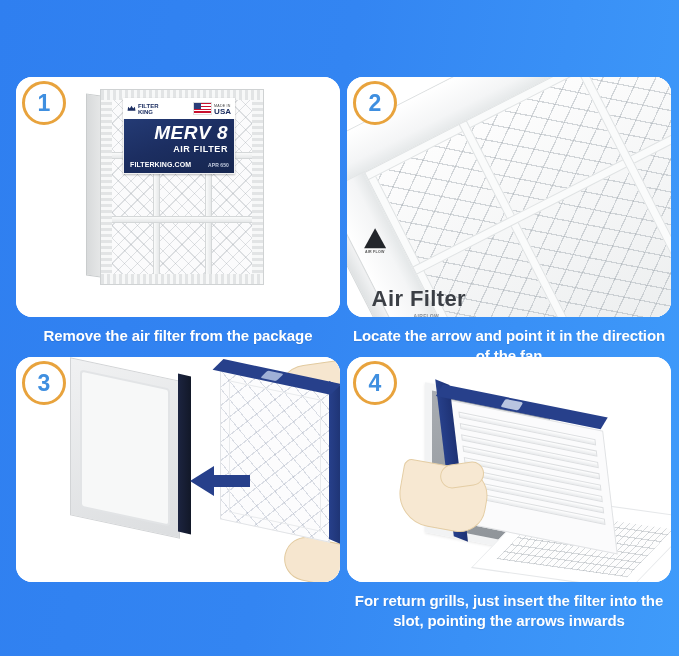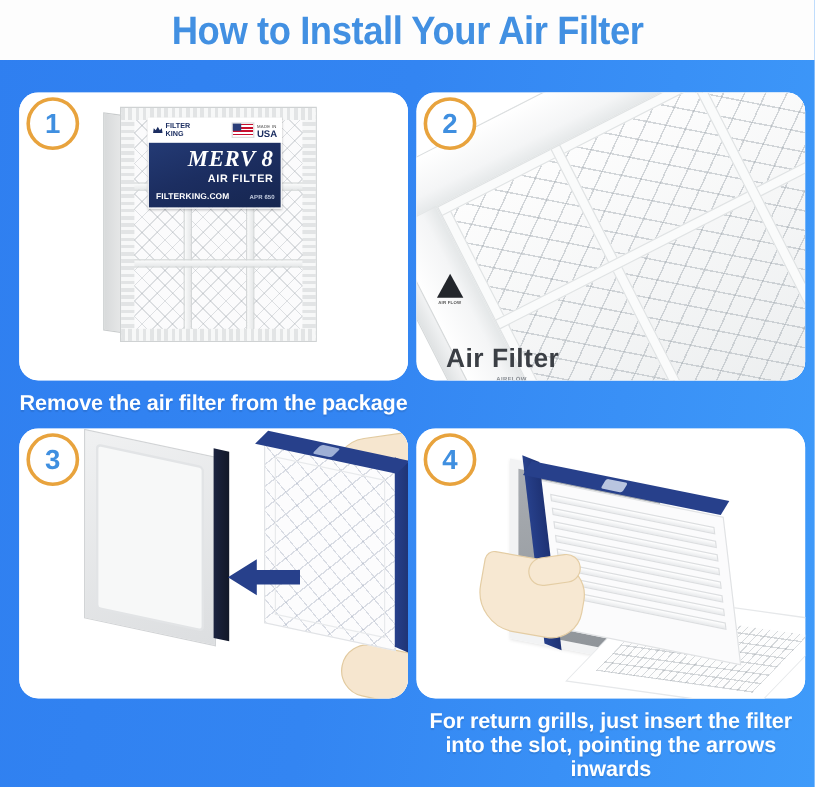--- a/index.html
+++ b/index.html
@@ -82,21 +82,21 @@
     font-weight: bold;
     font-size: 23px;
     color: #3f8fe0;
   }
   .caption {
     width: 324px;
     margin-top: 9px;
     text-align: center;
     color: #ffffff;
     font-weight: bold;
-    font-size: 18px;
+    font-size: 15px;
     line-height: 20px;
     letter-spacing: -0.1px;
     text-shadow: 0 1px 1px rgba(0,0,0,0.10);
   }
 
   
   .p1 { position:absolute; inset:0; background:#ffffff; }
   .filter-photo {
     position: absolute;
     left: 70px; top: 12px;
@@ -207,21 +207,20 @@
   .merv {
     position: absolute;
     left: 0; right: 6px; top: 24px;
     text-align: right;
     color: #ffffff;
     font-weight: bold;
     font-size: 19px;
     line-height: 19px;
     font-style: italic;
     letter-spacing: 0.5px;
-    font-family: Liberation Serif, serif;
   }
   .merv-sub {
     position: absolute;
     left: 0; right: 6px; top: 45px;
     text-align: right;
     color: #ffffff;
     font-weight: bold;
     font-size: 9px;
     letter-spacing: 0.6px;
   }
@@ -514,23 +513,20 @@
       repeating-linear-gradient(0deg, rgba(150,158,165,0.38) 0 1px, rgba(255,255,255,0) 1px 7px),
       repeating-linear-gradient(90deg, rgba(150,158,165,0.38) 0 1px, rgba(255,255,255,0) 1px 7px),
       #fdfdfd;
   }
 </style>
 </head>
 <body>
 
 <div class="page">
 
-  <div class="header">
-    <div class="header-title">How to Install Your Air Filter</div>
-  </div>
 
   <div class="grid">
 
     <div class="cell cell-1">
       <div class="card">
 
         <div class="p1">
           <div class="filter-photo">
             <div class="f-side"></div>
             <div class="f-front">
@@ -605,20 +601,21 @@
 
             <div class="af-label">
               <span>Air Filter</span>
               <span class="af-label-sub">AIRFLOW</span>
             </div>
           </div>
         </div>
 
         <div class="badge">2</div>
       </div>
+      <div class="caption">Locate the arrow and point it in the direction of the fan</div>
     </div>
 
     <div class="cell cell-3">
       <div class="card">
 
         <div class="p3">
           <div class="unit-body">
             <div class="unit-face"></div>
           </div>
           <div class="unit-dark"></div>

